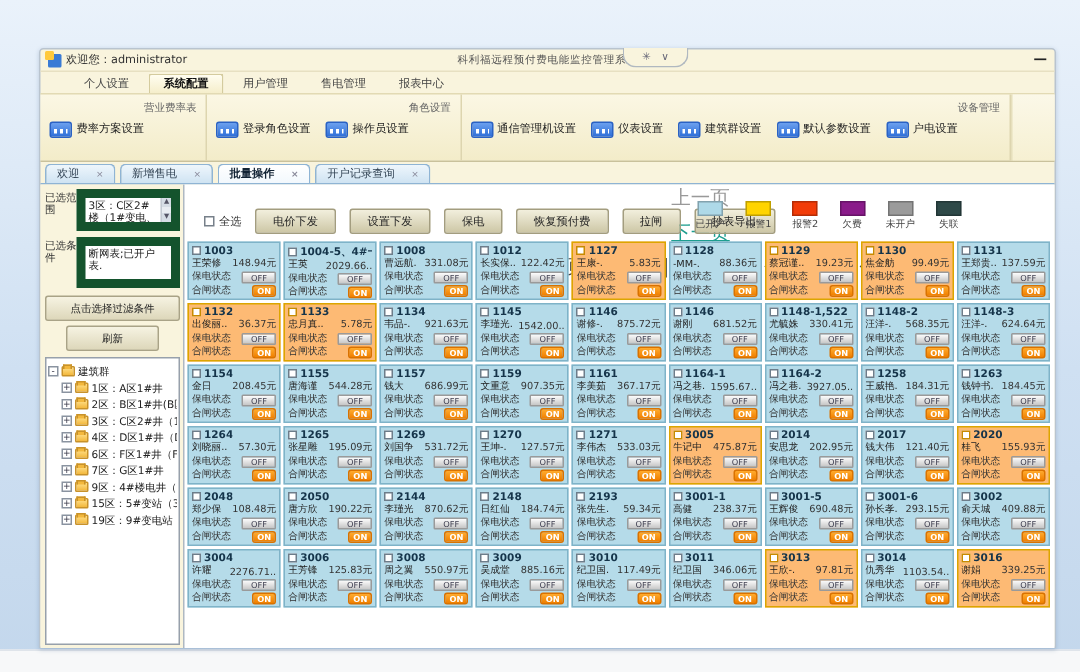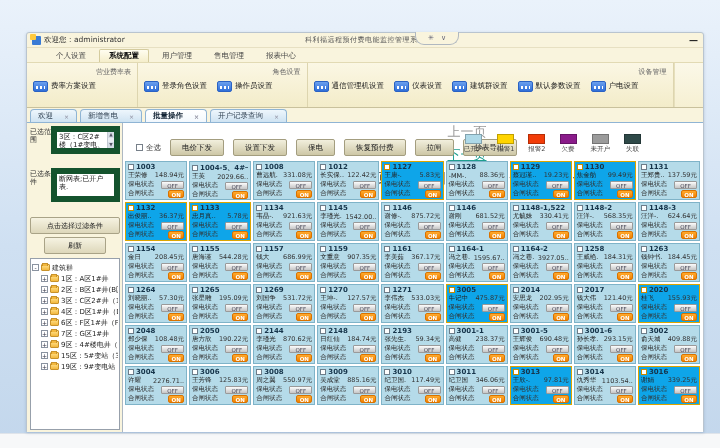--- a/index.html
+++ b/index.html
@@ -49,21 +49,21 @@
           background:linear-gradient(#eef6fc,#cfe3f2); border:1px solid #8fb4d4; border-bottom:none;
           border-radius:4px 4px 0 0; cursor:default; white-space:nowrap; }
   .dtab.active { background:linear-gradient(#ffffff,#f2f8fd); font-weight:bold; color:#123; }
   .tclose { font-size:6px; color:#889; }
 
   
   .content { display:flex; height:309px; }
 
   
   .sidebar { width:95px; flex:none; background:#f9f4dd; padding:3px 2px 2px 3px; display:flex; flex-direction:column; font-size:7px; }
-  .frow { display:flex; margin-bottom:14px; }
+  .frow { display:flex; margin-bottom:4px; }
   .flabel { width:21px; color:#333; line-height:1.15; padding-top:2px; flex:none; }
   .fbox { flex:1; background:#fff; border:6px solid #14532d; padding:1px 8px 1px 2px; position:relative;
           color:#222; line-height:1.2; overflow:hidden; }
   .fbox.h1 { height:28px; } .fbox.h2 { height:34px; }
   .sbar { position:absolute; right:0; top:0; bottom:0; width:7px; background:#e9edf2; border-left:1px solid #c3cad2;
           display:flex; flex-direction:column; justify-content:space-between; align-items:center; font-size:4.5px; color:#556; }
   .sbtn { width:100%; text-align:center; background:#d6dde5; line-height:6px; }
   .sidebtn { display:block; width:100%; margin:1px 0; padding:2.5px 0; font-size:7px; color:#222; text-align:center;
              background:linear-gradient(#f6f3e2,#ddd7ba); border:1px solid #a9a387; border-radius:2px; cursor:default; }
   .sidebtn.small { width:62px; margin:2px auto; }
@@ -92,21 +92,21 @@
   
   .legend { position:absolute; top:11px; right:62px; display:flex; gap:14px; }
   .litem { display:flex; flex-direction:column; align-items:center; gap:1px; }
   .lswatch { width:17px; height:10px; border:1px solid rgba(0,0,0,.25); }
   .llabel { font-size:6.5px; color:#444; white-space:nowrap; }
 
   
   .grid { display:grid; grid-template-columns:repeat(9,1fr); gap:2px; margin:3px 3px 0 2px; }
   .card { height:39px; background:#b5dbe9; border:1px solid #7fb3c8; padding:1px 2px; overflow:hidden;
           display:flex; flex-direction:column; cursor:default; }
-  .card.st-alarm { background:#0ea5e9; border-color:#dca500; }
+  .card.st-alarm { background:#fdba74; border-color:#dca500; }
   .chead { display:flex; align-items:center; gap:2px; height:9px; }
   .ccb { width:6px; height:6px; background:#fff; border:1px solid #6d7d8a; flex:none; }
   .st-alarm .ccb { border-color:#c88a00; }
   .croom { font-size:7px; font-weight:bold; color:#15344a; white-space:nowrap; overflow:hidden; }
   .cline { display:flex; justify-content:space-between; align-items:center; height:9px; }
   .cname { font-size:6.5px; color:#222; white-space:nowrap; overflow:hidden; max-width:32px; }
   .cbal { font-size:6.5px; color:#333; white-space:nowrap; }
   .clbl { font-size:6.5px; color:#333; white-space:nowrap; }
   .offbtn { width:23px; height:8px; font-size:5.5px; line-height:8px; text-align:center; color:#445;
             background:linear-gradient(#fcfcfc,#c6c6c6); border:1px solid #9a9a9a; border-radius:1px; }

